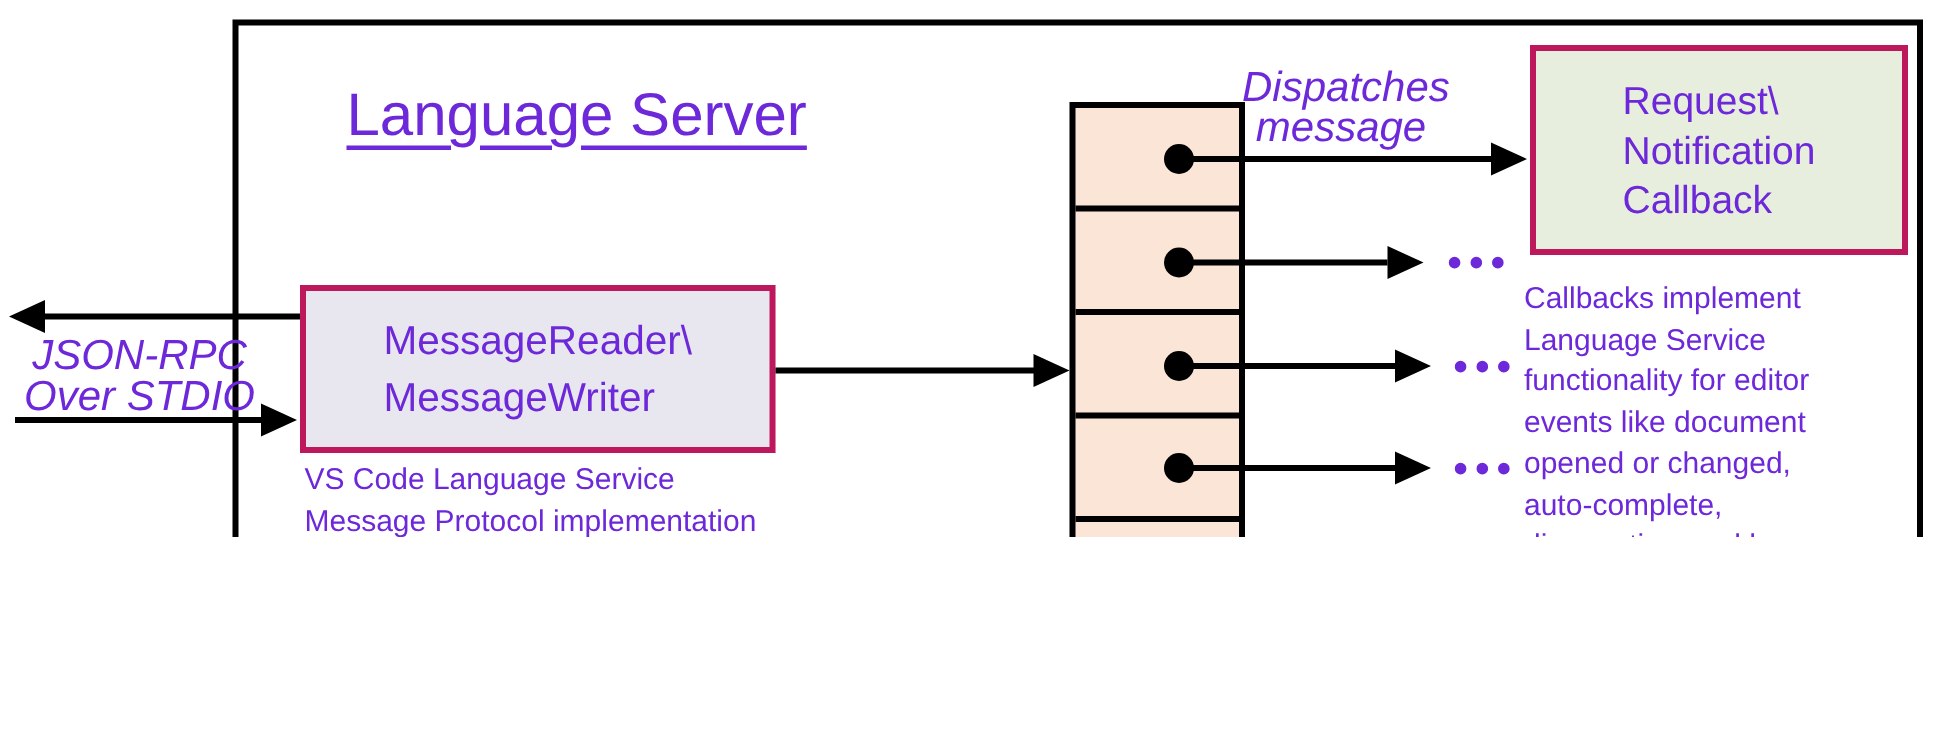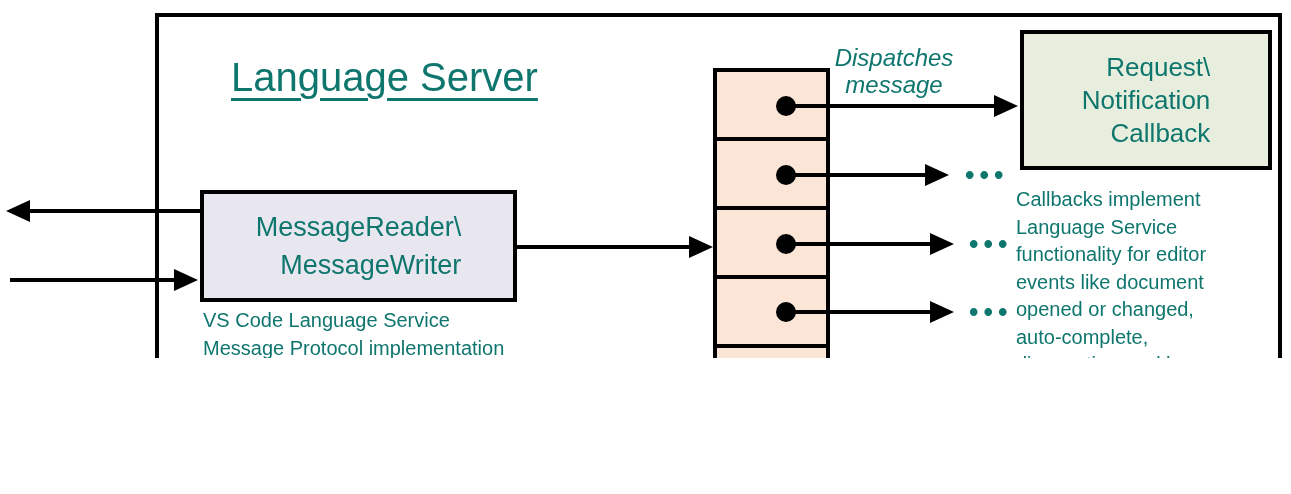--- a/index.html
+++ b/index.html
@@ -1,42 +1,42 @@
 <!DOCTYPE html>
 <html><head>
 <meta charset="utf-8">
 <style>
   html,body { margin:0; padding:0; background:#ffffff; }
   .stage {
     position:relative; width:1291px; height:358px; background:#ffffff;
-    font-family:"Liberation Sans", sans-serif; color:#0f766e; overflow:hidden;
+    font-family:"Liberation Sans", sans-serif; color:#6d28d9; overflow:hidden;
   }
   .abs { position:absolute; box-sizing:border-box; }
   .overlay { position:absolute; left:0; top:0; width:1291px; height:494px; pointer-events:none; }
 
   .outer-box { left:155px; top:13px; width:1127px; height:469px; border:4px solid #000; background:transparent; }
 
   .title {
     left:231px; top:54px; font-size:40px; line-height:46px; white-space:nowrap;
     text-decoration:underline; text-decoration-thickness:3px; text-underline-offset:7px;
   }
 
   .node {
-    border:4px solid #000000; display:flex; align-items:center; justify-content:center;
-    text-align:right; white-space:pre-line;
+    border:4px solid #be185d; display:flex; align-items:center; justify-content:center;
+    text-align:left; white-space:pre-line;
   }
   .reader-box   { left:200px;  top:190px; width:317px; height:112px; font-size:27px; line-height:38px; background:#E8E7F0; }
   .callback-box { left:1020px; top:30px;  width:252px; height:140px; font-size:26px; line-height:33px; background:#E7EEDD; }
 
   .caption { text-align:left; white-space:pre-line; font-size:20px; line-height:28px; }
   .reader-caption   { left:203px;  top:306px; width:320px; }
   .map-caption      { left:655px;  top:424px; width:236px; line-height:26px; }
   .callback-note    { left:1016px; top:186px; width:262px; line-height:27.5px; }
 
-  .flabel { text-align:center; white-space:pre-line; font-style:italic; font-size:24px; line-height:27px; }
+  .flabel { text-align:center; white-space:pre-line; font-style:italic; font-size:28px; line-height:27px; }
   .stdio-label      { left:13px;  top:223px; width:160px; }
   .lookup-label     { left:514px; top:158px; width:185px; }
   .dispatches-label { left:828px; top:44px;  width:132px; }
 
   .dispatch-map { left:713px; top:68px; width:117px; height:349px; border:4px solid #000;
                   background:#FAE5D7; display:flex; flex-direction:column; }
   .dispatch-cell { flex:1; }
   .dispatch-cell + .dispatch-cell { border-top:4px solid #000; }
 
   .dots { position:absolute; width:48px; text-align:center; font-size:27px; font-weight:bold;
@@ -48,20 +48,22 @@
 </style>
 </head>
 <body>
 
 <div class="stage">
 
   <div class="abs outer-box"></div>
 
   <div class="abs title">Language Server</div>
 
+  <div class="abs flabel stdio-label">JSON-RPC
+Over STDIO</div>
 
   <div class="abs caption reader-caption">VS Code Language Service
 Message Protocol implementation</div>
   <div class="abs node reader-box" style="background: rgb(232, 231, 240);">MessageReader\
 MessageWriter</div>
 
 
   <div class="abs dispatch-map" style="background: rgb(250, 229, 215);">
     <div class="dispatch-cell"></div>
     <div class="dispatch-cell"></div>

